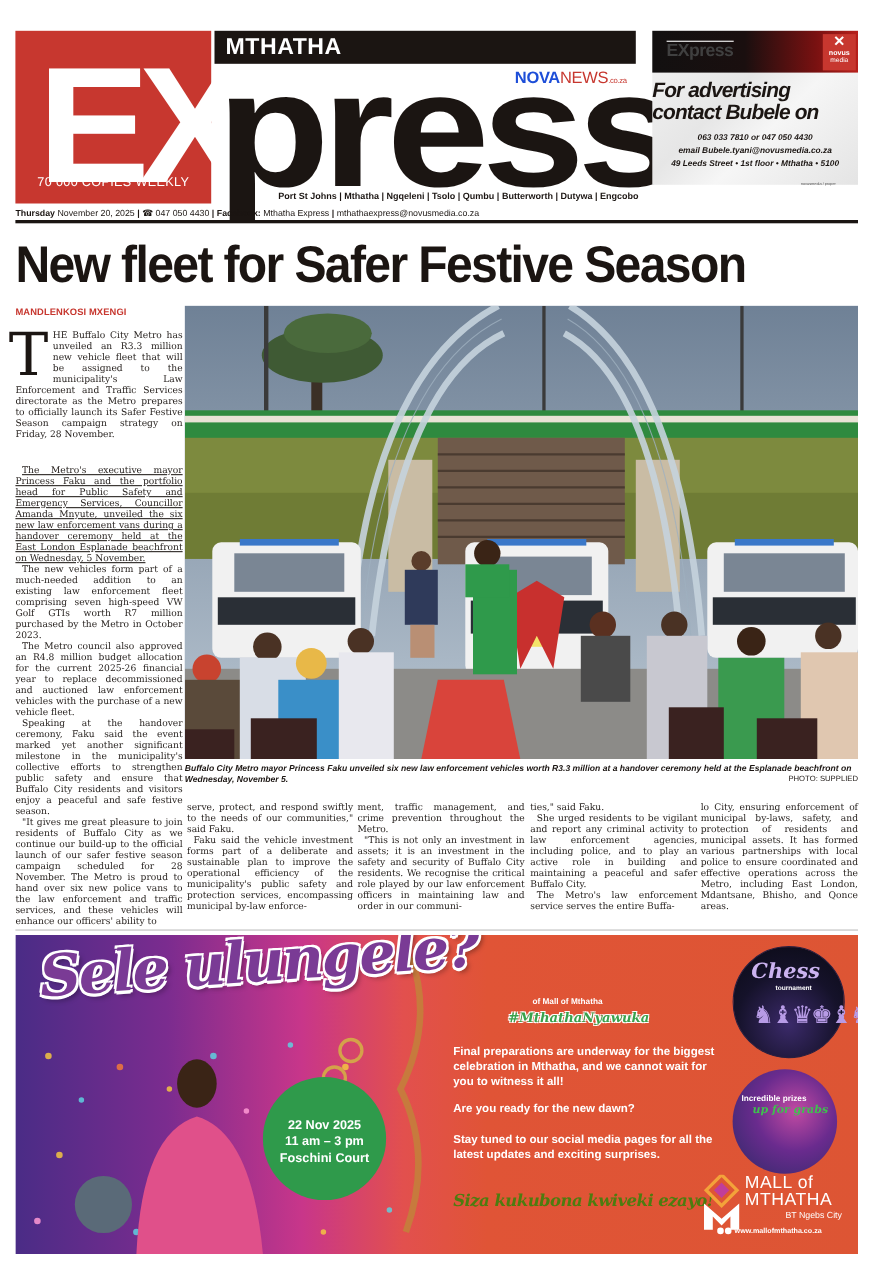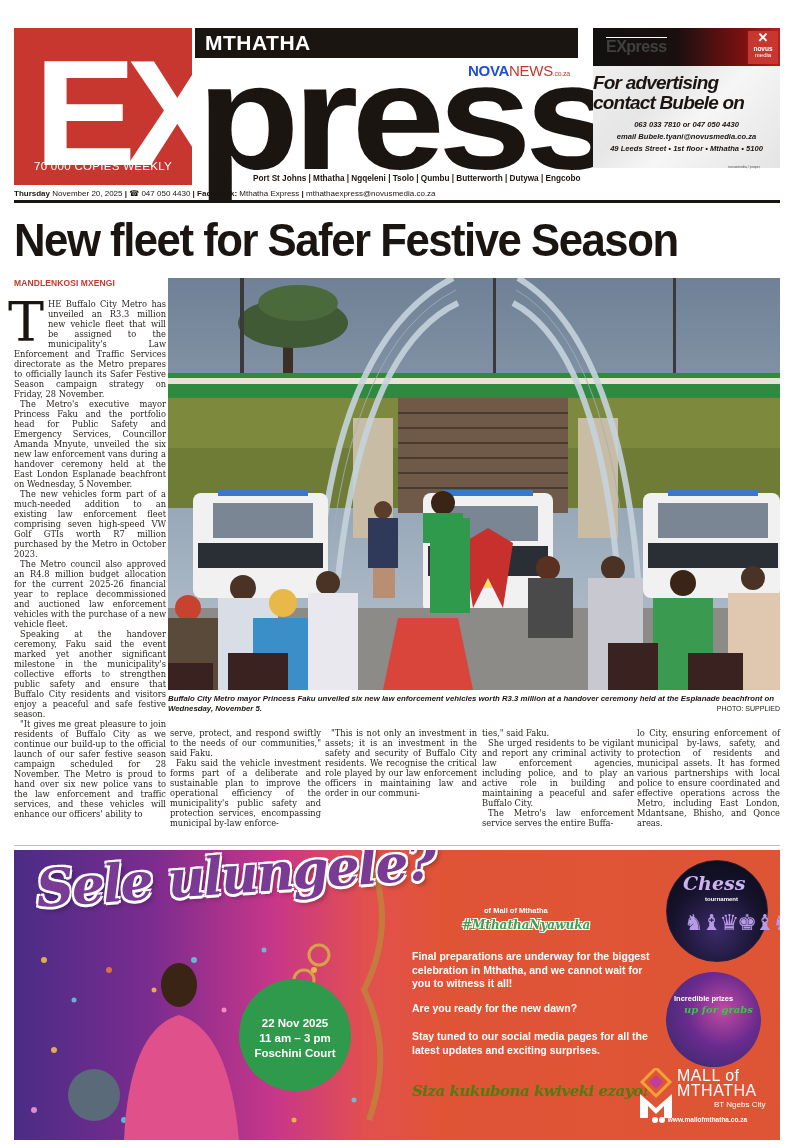--- a/index.html
+++ b/index.html
@@ -44,21 +44,21 @@
   .ad-credit { left: 728px; top: 165px; font-family: "Liberation Sans", sans-serif; font-size: 3.5px; color:#555; }
 
   
   .headline { left: 14px; top: 212px; width: 766px; font-family: "Liberation Sans", sans-serif; font-weight: 900; font-size: 47px; line-height: 56px; letter-spacing: -1.6px; color: #1b1512; white-space: nowrap; transform: scaleX(0.93); transform-origin: left top; }
   .byline { left: 14px; top: 278px; font-family: "Liberation Sans", sans-serif; font-weight: 700; font-size: 8.5px; color: #c7372f; letter-spacing: 0.1px; }
 
   
   .col { font-family: "DejaVu Serif", serif; font-size: 8.3px; line-height: 10px; color: #2a2522; text-align: justify; hyphens: manual; }
   .col p { text-indent: 6px; }
   .col p + p { margin-top: 0; }
-  .col p.gap { margin-top: 0; }
+  .col p.gap { margin-top: 23px; text-decoration: underline; }
   .col1 { left: 14px; top: 299px; width: 152px; }
   .dropcap { float: left; font-family: "DejaVu Serif", serif; font-size: 54px; line-height: 44px; margin: 2px 4px 0 -6px; color: #1b1512; }
   .col-bottom { top: 728px; }
   .c2 { left: 170px; width: 151px; }
   .c3 { left: 325px; width: 152px; }
   .c4 { left: 482px; width: 152px; }
   .c5 { left: 637px; width: 143px; }
 
   
   .photo { left: 168px; top: 278px; width: 612px; height: 412px; overflow: hidden; background: #8fa0b2; }
@@ -255,20 +255,21 @@
   </svg>
 </div>
 <div class="abs caption">Buffalo City Metro mayor Princess Faku unveiled six new law enforcement vehicles worth R3.3 million at a handover ceremony held at the Esplanade beachfront on Wednesday, November 5.</div>
 <div class="abs credit">PHOTO: SUPPLIED</div>
 
 <div class="abs col col-bottom c2">
   <p style="text-indent:0">serve, protect, and respond swiftly to the needs of our communities," said Faku.</p>
   <p>Faku said the vehicle investment forms part of a deliberate and sustainable plan to improve the operational efficiency of the municipality's public safety and protection services, encompassing municipal by-law enforce-</p>
 </div>
 <div class="abs col col-bottom c3">
+  <p style="text-indent:0">ment, traffic management, and crime prevention throughout the Metro.</p>
   <p>"This is not only an investment in assets; it is an investment in the safety and security of Buffalo City residents. We recognise the critical role played by our law enforcement officers in maintaining law and order in our communi-</p>
 </div>
 <div class="abs col col-bottom c4">
   <p style="text-indent:0">ties," said Faku.</p>
   <p>She urged residents to be vigilant and report any criminal activity to law enforcement agencies, including police, and to play an active role in building and maintaining a peaceful and safer Buffalo City.</p>
   <p>The Metro's law enforcement service serves the entire Buffa-</p>
 </div>
 <div class="abs col col-bottom c5">
   <p style="text-indent:0">lo City, ensuring enforcement of municipal by-laws, safety, and protection of residents and municipal assets. It has formed various partnerships with local police to ensure coordinated and effective operations across the Metro, including East London, Mdantsane, Bhisho, and Qonce areas.</p>
 </div>

